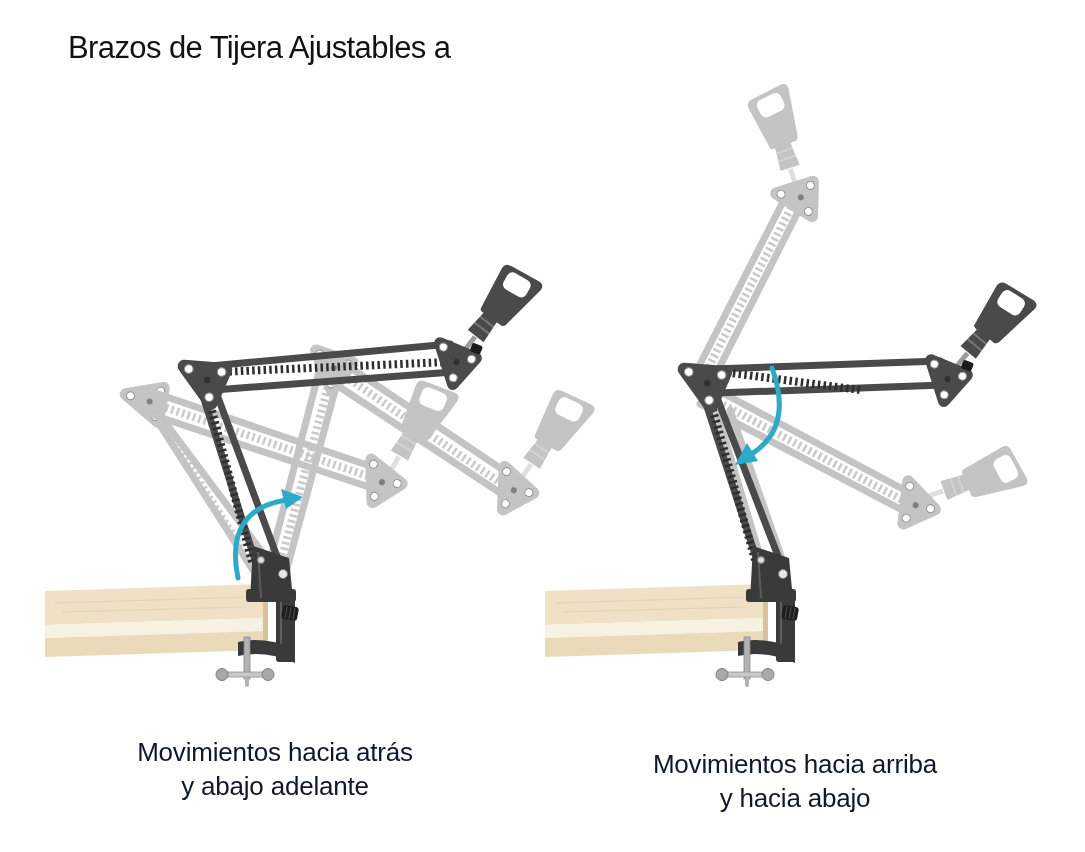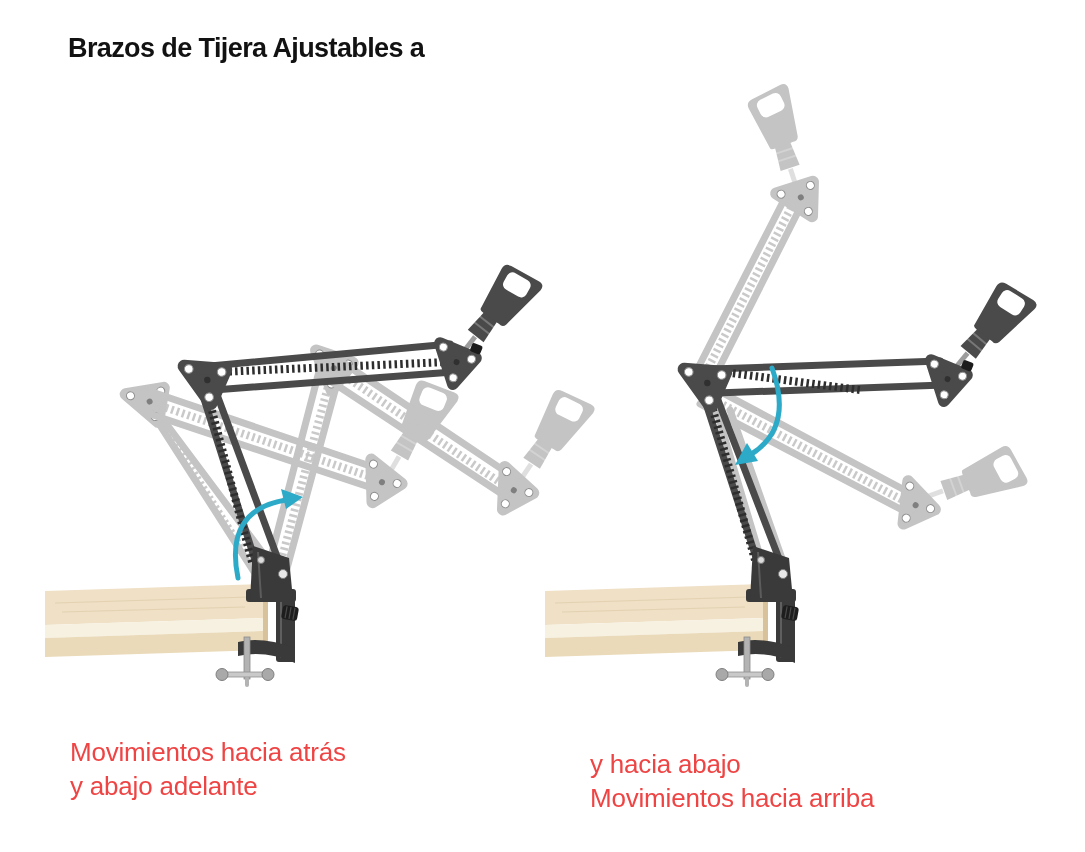--- a/index.html
+++ b/index.html
@@ -1,21 +1,21 @@
 <!DOCTYPE html>
 <html><head>
 <meta charset="utf-8">
 <style>
   html,body{margin:0;padding:0;background:#fff;}
   #page{position:relative;width:1085px;height:852px;background:#ffffff;overflow:hidden;
         font-family:"Liberation Sans", sans-serif;}
-  .title{position:absolute;left:68px;top:30px;font-size:27px;font-weight:bold;
+  .title{position:absolute;left:68px;top:30px;font-size:31px;font-weight:normal;
          line-height:36px;letter-spacing:-0.6px;color:#121212;white-space:nowrap;}
-  .caption{position:absolute;width:410px;font-size:26px;
-           line-height:34px;letter-spacing:-0.2px;color:#ef4444;font-weight:400;}
+  .caption{position:absolute;width:410px;text-align:center;font-size:26px;
+           line-height:34px;letter-spacing:-0.2px;color:#0f172a;font-weight:400;}
   .caption.left{left:70px;top:735px;}
   .caption.right{left:590px;top:747px;}
   svg{position:absolute;left:0;top:0;}
 </style>
 </head>
 <body>
 
 <div id="page">
 
   <div class="title">
@@ -158,17 +158,17 @@
       </g>
     </g>
   </svg>
 
   <div class="caption left">
     <div>Movimientos hacia atrás</div>
     <div>y abajo adelante</div>
   </div>
 
   <div class="caption right">
+    <div>Movimientos hacia arriba</div>
     <div>y hacia abajo</div>
-    <div>Movimientos hacia arriba</div>
   </div>
 
 </div>
 
 </body></html>

